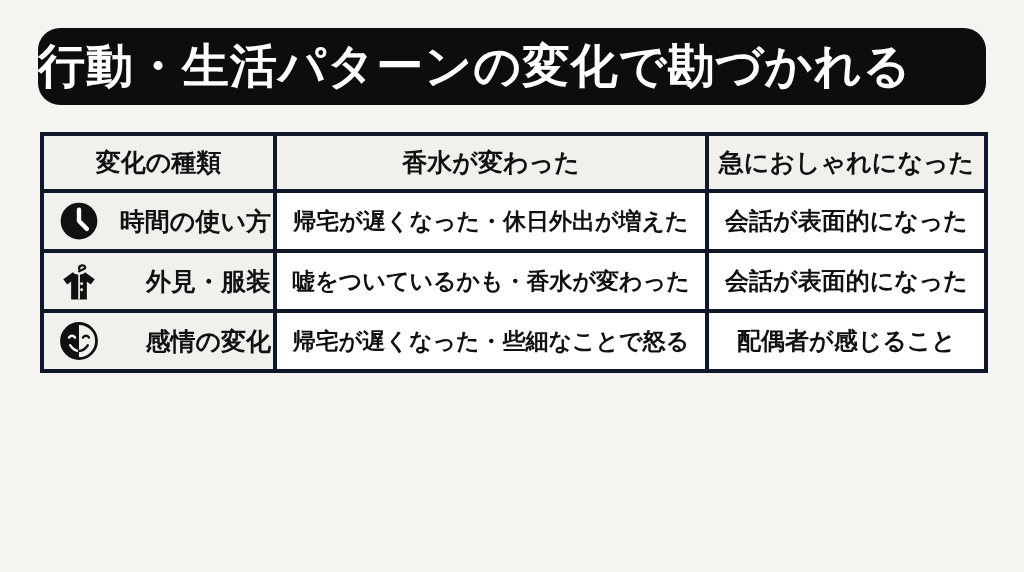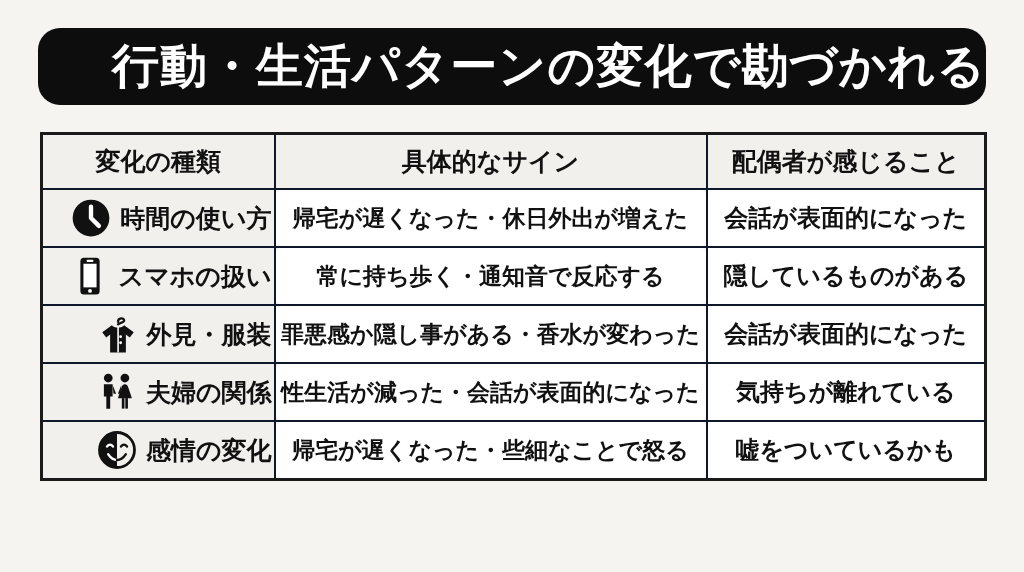--- a/index.html
+++ b/index.html
@@ -11,38 +11,38 @@
     font-family: "Liberation Sans", "DejaVu Sans", sans-serif;
     overflow: hidden;
   }
   .banner {
     margin: 28px 38px 0 38px;
     height: 77px;
     background: #0d0d0d;
     border-radius: 22px;
     display: flex;
     align-items: center;
-    justify-content: flex-end;
+    justify-content: flex-start;
   }
   .banner-text {
     color: #ffffff;
     font-size: 47px;
     font-weight: bold;
     letter-spacing: 1px;
     white-space: nowrap;
   }
   table.info-table {
     border-collapse: collapse;
     table-layout: fixed;
     width: 944px;
     margin: 27px 0 0 40px;
     border: 3px solid #1a1a1a;
   }
   .info-table th, .info-table td {
-    border: 2px solid #0f172a;
+    border: 4px solid #0f172a;
     font-weight: bold;
     color: #111111;
     text-align: center;
     vertical-align: middle;
     padding: 0 2px;
     overflow: hidden;
     white-space: nowrap;
   }
   .info-table col.c1 { width: 233px; }
   .info-table col.c2 { width: 432px; }
@@ -53,21 +53,21 @@
     font-size: 25px;
   }
   .info-table tbody td { height: 56px; background: #ffffff; }
   .info-table td.type-cell {
     background: #f1f0ed;
     font-size: 25px;
   }
   .type-inner {
     display: flex;
     align-items: center;
-    justify-content: flex-end;
+    justify-content: space-between;
     gap: 8px;
     padding-left: 12px;
   }
   .icon-box {
     width: 42px;
     height: 44px;
     display: inline-flex;
     align-items: center;
     justify-content: center;
     flex: 0 0 auto;
@@ -85,22 +85,22 @@
 
 <table class="info-table">
   <colgroup>
       <col class="c1">
       <col class="c2">
       <col class="c3">
     </colgroup>
   <thead>
     <tr>
       <th>変化の種類</th>
-      <th>具体的なサイン</th>
-      <th>配偶者が感じること</th>
+      <th>香水が変わった</th>
+      <th>急におしゃれになった</th>
     </tr>
   </thead>
   <tbody>
     <tr>
       <td class="type-cell">
         <div class="type-inner">
           <span class="icon-box">
             <svg viewBox="0 0 48 48">
                 <circle cx="24" cy="24" r="21" fill="#111"></circle>
                 <path d="M24 11 v13 l9 9" stroke="#fff" stroke-width="5" fill="none" stroke-linecap="round" stroke-linejoin="round"></path>
@@ -110,84 +110,46 @@
         </div>
       </td>
       <td class="sign-cell">帰宅が遅くなった・休日外出が増えた</td>
       <td class="feel-cell">会話が表面的になった</td>
     </tr>
     <tr>
       <td class="type-cell">
         <div class="type-inner">
           <span class="icon-box">
             <svg viewBox="0 0 48 48">
-                <rect x="13" y="3" width="22" height="42" rx="4" fill="#111"></rect>
-                <rect x="16.5" y="10" width="15" height="27" fill="#fff"></rect>
-                <rect x="20" y="5.5" width="8" height="2.4" rx="1.2" fill="#fff"></rect>
-                <circle cx="24" cy="41" r="2.2" fill="#fff"></circle>
-              </svg>
-          </span>
-          <span>スマホの扱い</span>
-        </div>
-      </td>
-      <td class="sign-cell">常に持ち歩く・通知音で反応する</td>
-      <td class="feel-cell">隠しているものがある</td>
-    </tr>
-    <tr>
-      <td class="type-cell">
-        <div class="type-inner">
-          <span class="icon-box">
-            <svg viewBox="0 0 48 48">
                 <path d="M24 10 c0-5 7-5 7-1.5 c0 2.5-4 2-7 4.5" stroke="#111" stroke-width="2.6" fill="none" stroke-linecap="round"></path>
                 <path d="M17 14 L6 22 l4.5 6 4.5-3.5 V45 h18 V24.5 L37.5 28 L42 22 L31 14 c-2 3.5-12 3.5-14 0 z" fill="#111"></path>
                 <rect x="23.2" y="16" width="1.8" height="29" fill="#fff"></rect>
                 <circle cx="27" cy="27" r="1.6" fill="#fff"></circle>
                 <circle cx="27" cy="34" r="1.6" fill="#fff"></circle>
               </svg>
           </span>
           <span>外見・服装</span>
         </div>
       </td>
-      <td class="sign-cell">罪悪感か隠し事がある・香水が変わった</td>
+      <td class="sign-cell">嘘をついているかも・香水が変わった</td>
       <td class="feel-cell">会話が表面的になった</td>
-    </tr>
-    <tr>
-      <td class="type-cell">
-        <div class="type-inner">
-          <span class="icon-box">
-            <svg viewBox="0 0 48 48">
-                <circle cx="14" cy="8" r="5" fill="#111"></circle>
-                <circle cx="33" cy="8" r="5" fill="#111"></circle>
-                <path d="M9 15 h10 v14 h-2.8 v14 h-4.4 v-14 H9 z" fill="#111"></path>
-                <path d="M19 16 l4 10 h-3 z" fill="#111"></path>
-                <path d="M33 15 c2 0 3 1 4 4 l4 12 h-16 l4-12 c1-3 2-4 4-4 z" fill="#111"></path>
-                <rect x="29.5" y="31" width="3" height="12" fill="#111"></rect>
-                <rect x="33.5" y="31" width="3" height="12" fill="#111"></rect>
-                <path d="M29 16 l-4 10 h3 z" fill="#111"></path>
-              </svg>
-          </span>
-          <span>夫婦の関係</span>
-        </div>
-      </td>
-      <td class="sign-cell">性生活が減った・会話が表面的になった</td>
-      <td class="feel-cell">気持ちが離れている</td>
     </tr>
     <tr>
       <td class="type-cell">
         <div class="type-inner">
           <span class="icon-box">
             <svg viewBox="0 0 48 48">
                 <circle cx="24" cy="24" r="20" fill="none" stroke="#111" stroke-width="3.2"></circle>
                 <path d="M24 4 a20 20 0 0 0 0 40 z" fill="#111"></path>
                 <path d="M12.5 20 q3.5-4.5 7 0" stroke="#fff" stroke-width="2.6" fill="none" stroke-linecap="round"></path>
                 <path d="M28.5 20 q3.5-4.5 7 0" stroke="#111" stroke-width="2.6" fill="none" stroke-linecap="round"></path>
                 <path d="M14 29 q4.5 6.5 10 6.5" stroke="#fff" stroke-width="2.8" fill="none" stroke-linecap="round"></path>
                 <path d="M24 35.5 q5.5 0 10-6.5" stroke="#111" stroke-width="2.8" fill="none" stroke-linecap="round"></path>
               </svg>
           </span>
           <span>感情の変化</span>
         </div>
       </td>
       <td class="sign-cell">帰宅が遅くなった・些細なことで怒る</td>
-      <td class="feel-cell">嘘をついているかも</td>
+      <td class="feel-cell">配偶者が感じること</td>
     </tr>
   </tbody>
 </table>
 
 </body></html>

